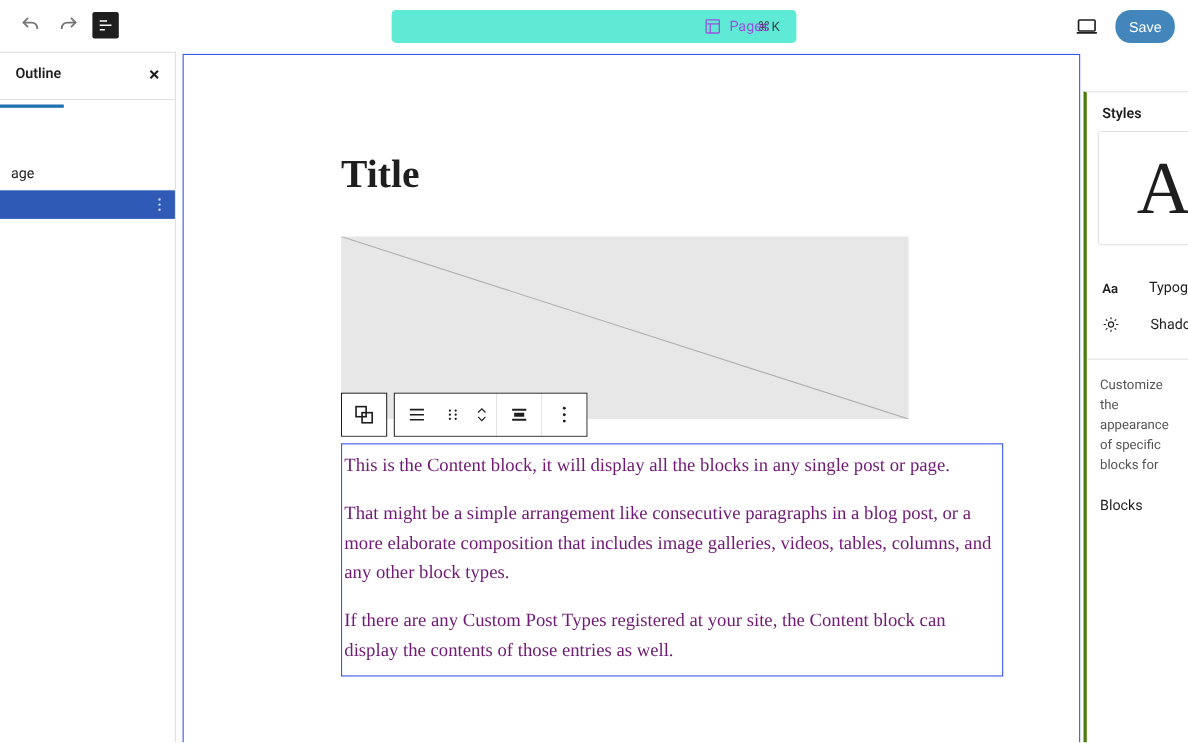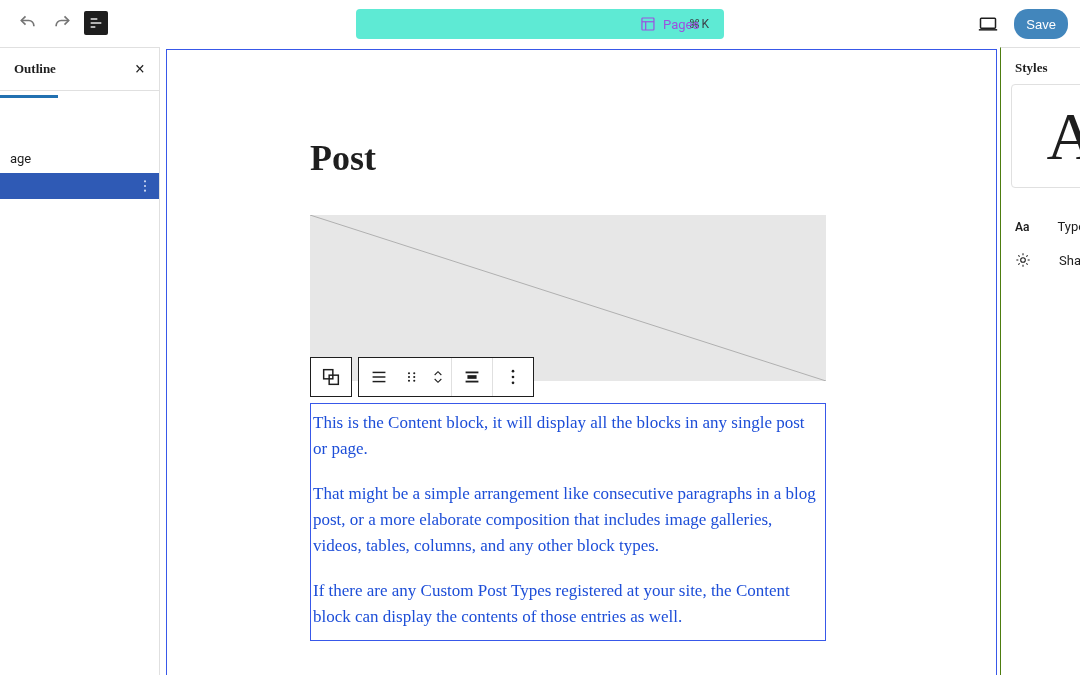--- a/index.html
+++ b/index.html
@@ -73,25 +73,24 @@
     height: 628px;
     position: relative;
   }
   .panel-left {
     width: 160px;
     border-right: 1px solid #e0e0e0;
     border-top: 1px solid #e0e0e0;
     display: flex; flex-direction: column;
   }
   .panel-header {
-    display: flex; align-items: center; justify-content: space-between;
+    display: flex; justify-content: space-between;
     padding: 12px 14px;
     font-size: 13px; font-weight: 600;
     border-bottom: 1px solid #e0e0e0;
-    font-family: Liberation Serif, serif;
   }
   .panel-header .close { cursor: pointer; color: #1e1e1e; font-size: 18px; line-height: 1; }
   .tab-indicator {
     height: 3px; background: #2271b1; width: 58px; margin-top: 4px;
   }
   .outline-list {
     margin-top: 46px;
     font-size: 13px;
   }
   .outline-item {
@@ -146,34 +145,35 @@
     width: 40px; height: 38px;
     display: inline-flex; align-items: center; justify-content: center;
     background: #fff; border: none; cursor: pointer;
     color: #1e1e1e;
   }
   .tb-sep { width: 1px; height: 38px; background: #e0e0e0; }
   .content-block {
     border: 1.5px solid #3858e9;
     margin-top: 6px;
     padding: 6px 4px 10px 2px;
-    width: 516px;
+    width: 602px;
     font-family: Georgia, "Times New Roman", serif;
     font-size: 17px;
     line-height: 1.55;
-    color: #1d4ed8;
+    color: #701a75;
   }
   .content-block p { margin-bottom: 18px; }
   .content-block p:last-child { margin-bottom: 0; }
 
   .panel-right {
-    width: 80px;
-    border-left: 1px solid #4d7c0f;
+    width: 95px;
+    border-left: 3px solid #4d7c0f;
     border-top: 1px solid #e0e0e0;
     overflow: hidden;
+    margin-top: 36px;
   }
   .panel-right .panel-header { border-bottom: none; padding-bottom: 8px;}
   .style-preview {
     margin: 0 0 0 10px;
     width: 120px; height: 104px;
     border: 1px solid #e0e0e0;
     border-radius: 4px;
     display: flex; align-items: center; justify-content: center;
     font-family: Georgia, serif;
     font-size: 68px;
@@ -270,21 +270,21 @@
               <circle cx="12" cy="19" r="1.6"></circle>
             </svg>
         </span>
       </div>
     </div>
   </div>
 
   <div class="canvas-wrap">
     <div class="canvas-frame"></div>
     <div class="doc">
-      <div class="doc-title">Post</div>
+      <div class="doc-title">Title</div>
       <div class="featured">
         <svg viewBox="0 0 516 166" preserveAspectRatio="none">
             <line x1="0" y1="0" x2="516" y2="166" stroke="#b0b0b0" stroke-width="1"></line>
           </svg>
       </div>
 
       <div class="block-toolbar">
         <div class="tb-group">
           <button class="tb-btn">
             <svg width="22" height="22" viewBox="0 0 24 24" fill="none" stroke="#1e1e1e" stroke-width="1.6">
@@ -366,15 +366,19 @@
               <line x1="19" y1="12" x2="22" y2="12"></line>
               <line x1="5" y1="5" x2="7" y2="7"></line>
               <line x1="17" y1="17" x2="19" y2="19"></line>
               <line x1="5" y1="19" x2="7" y2="17"></line>
               <line x1="17" y1="7" x2="19" y2="5"></line>
             </svg>
         </span>
         <span>Shadows</span>
       </div>
     </div>
+    <div class="blocks-section">
+      <div>Customize the appearance of specific blocks for</div>
+      <div class="blocks-link">Blocks</div>
+    </div>
   </div>
 
 </div>
 
 </body></html>

